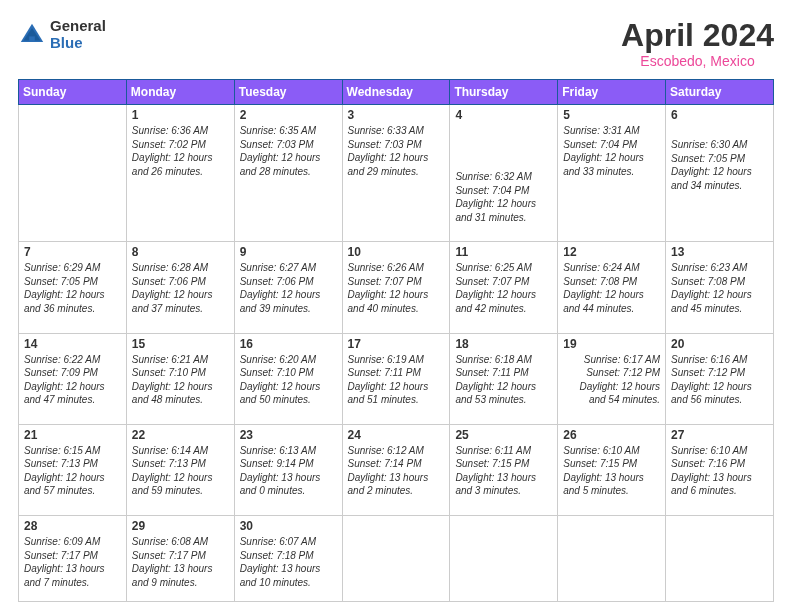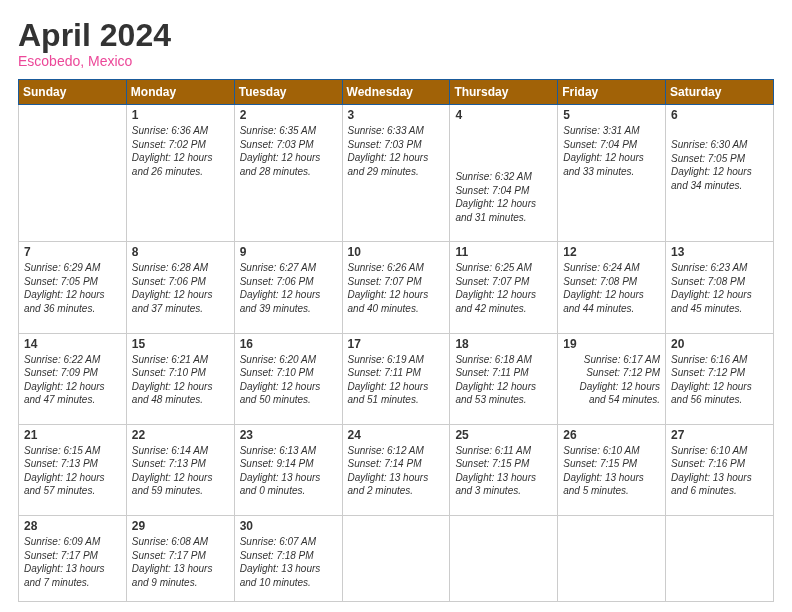--- a/index.html
+++ b/index.html
@@ -41,39 +41,39 @@
     .logo-blue {
       font-size: 15px;
       font-weight: bold;
       color: #2a6db5;
     }
     .logo-icon {
       width: 28px;
       height: 28px;
     }
     .title-block {
-      text-align: left;
+      text-align: center;
     }
     .month-title {
       font-size: 32px;
       font-weight: bold;
       color: #333;
       line-height: 1.1;
     }
     .subtitle {
       font-size: 14px;
       color: #ec4899;
     }
     .calendar {
       width: 100%;
       border-collapse: collapse;
       flex: 1;
     }
     .calendar th {
-      background: #a16207;
+      background: #8b5cf6;
       color: #fff;
       font-size: 12px;
       font-weight: bold;
       padding: 5px 4px;
       text-align: left;
       border: 1px solid #1a5a9a;
     }
     .calendar td {
       border: 1px solid #ccc;
       vertical-align: top;
@@ -99,20 +99,31 @@
     }
     tr:last-child td {
       height: 72px;
     }
   </style>
 </head>
 <body>
 
 <div class="page">
   <div class="header">
+    <div class="logo">
+      <svg class="logo-icon" viewBox="0 0 40 40" xmlns="http://www.w3.org/2000/svg">
+        <polygon points="20,4 36,30 4,30" fill="#2a6db5"></polygon>
+        <polygon points="20,10 32,28 8,28" fill="#1a5a9a"></polygon>
+        <rect x="16" y="22" width="8" height="8" fill="#2a6db5"></rect>
+      </svg>
+      <div class="logo-text">
+        <span class="logo-general">General</span>
+        <span class="logo-blue">Blue</span>
+      </div>
+    </div>
     <div class="title-block">
       <div class="month-title">April 2024</div>
       <div class="subtitle">Escobedo, Mexico</div>
     </div>
   </div>
 
   <table class="calendar">
     <thead>
       <tr>
         <th>Sunday</th>

